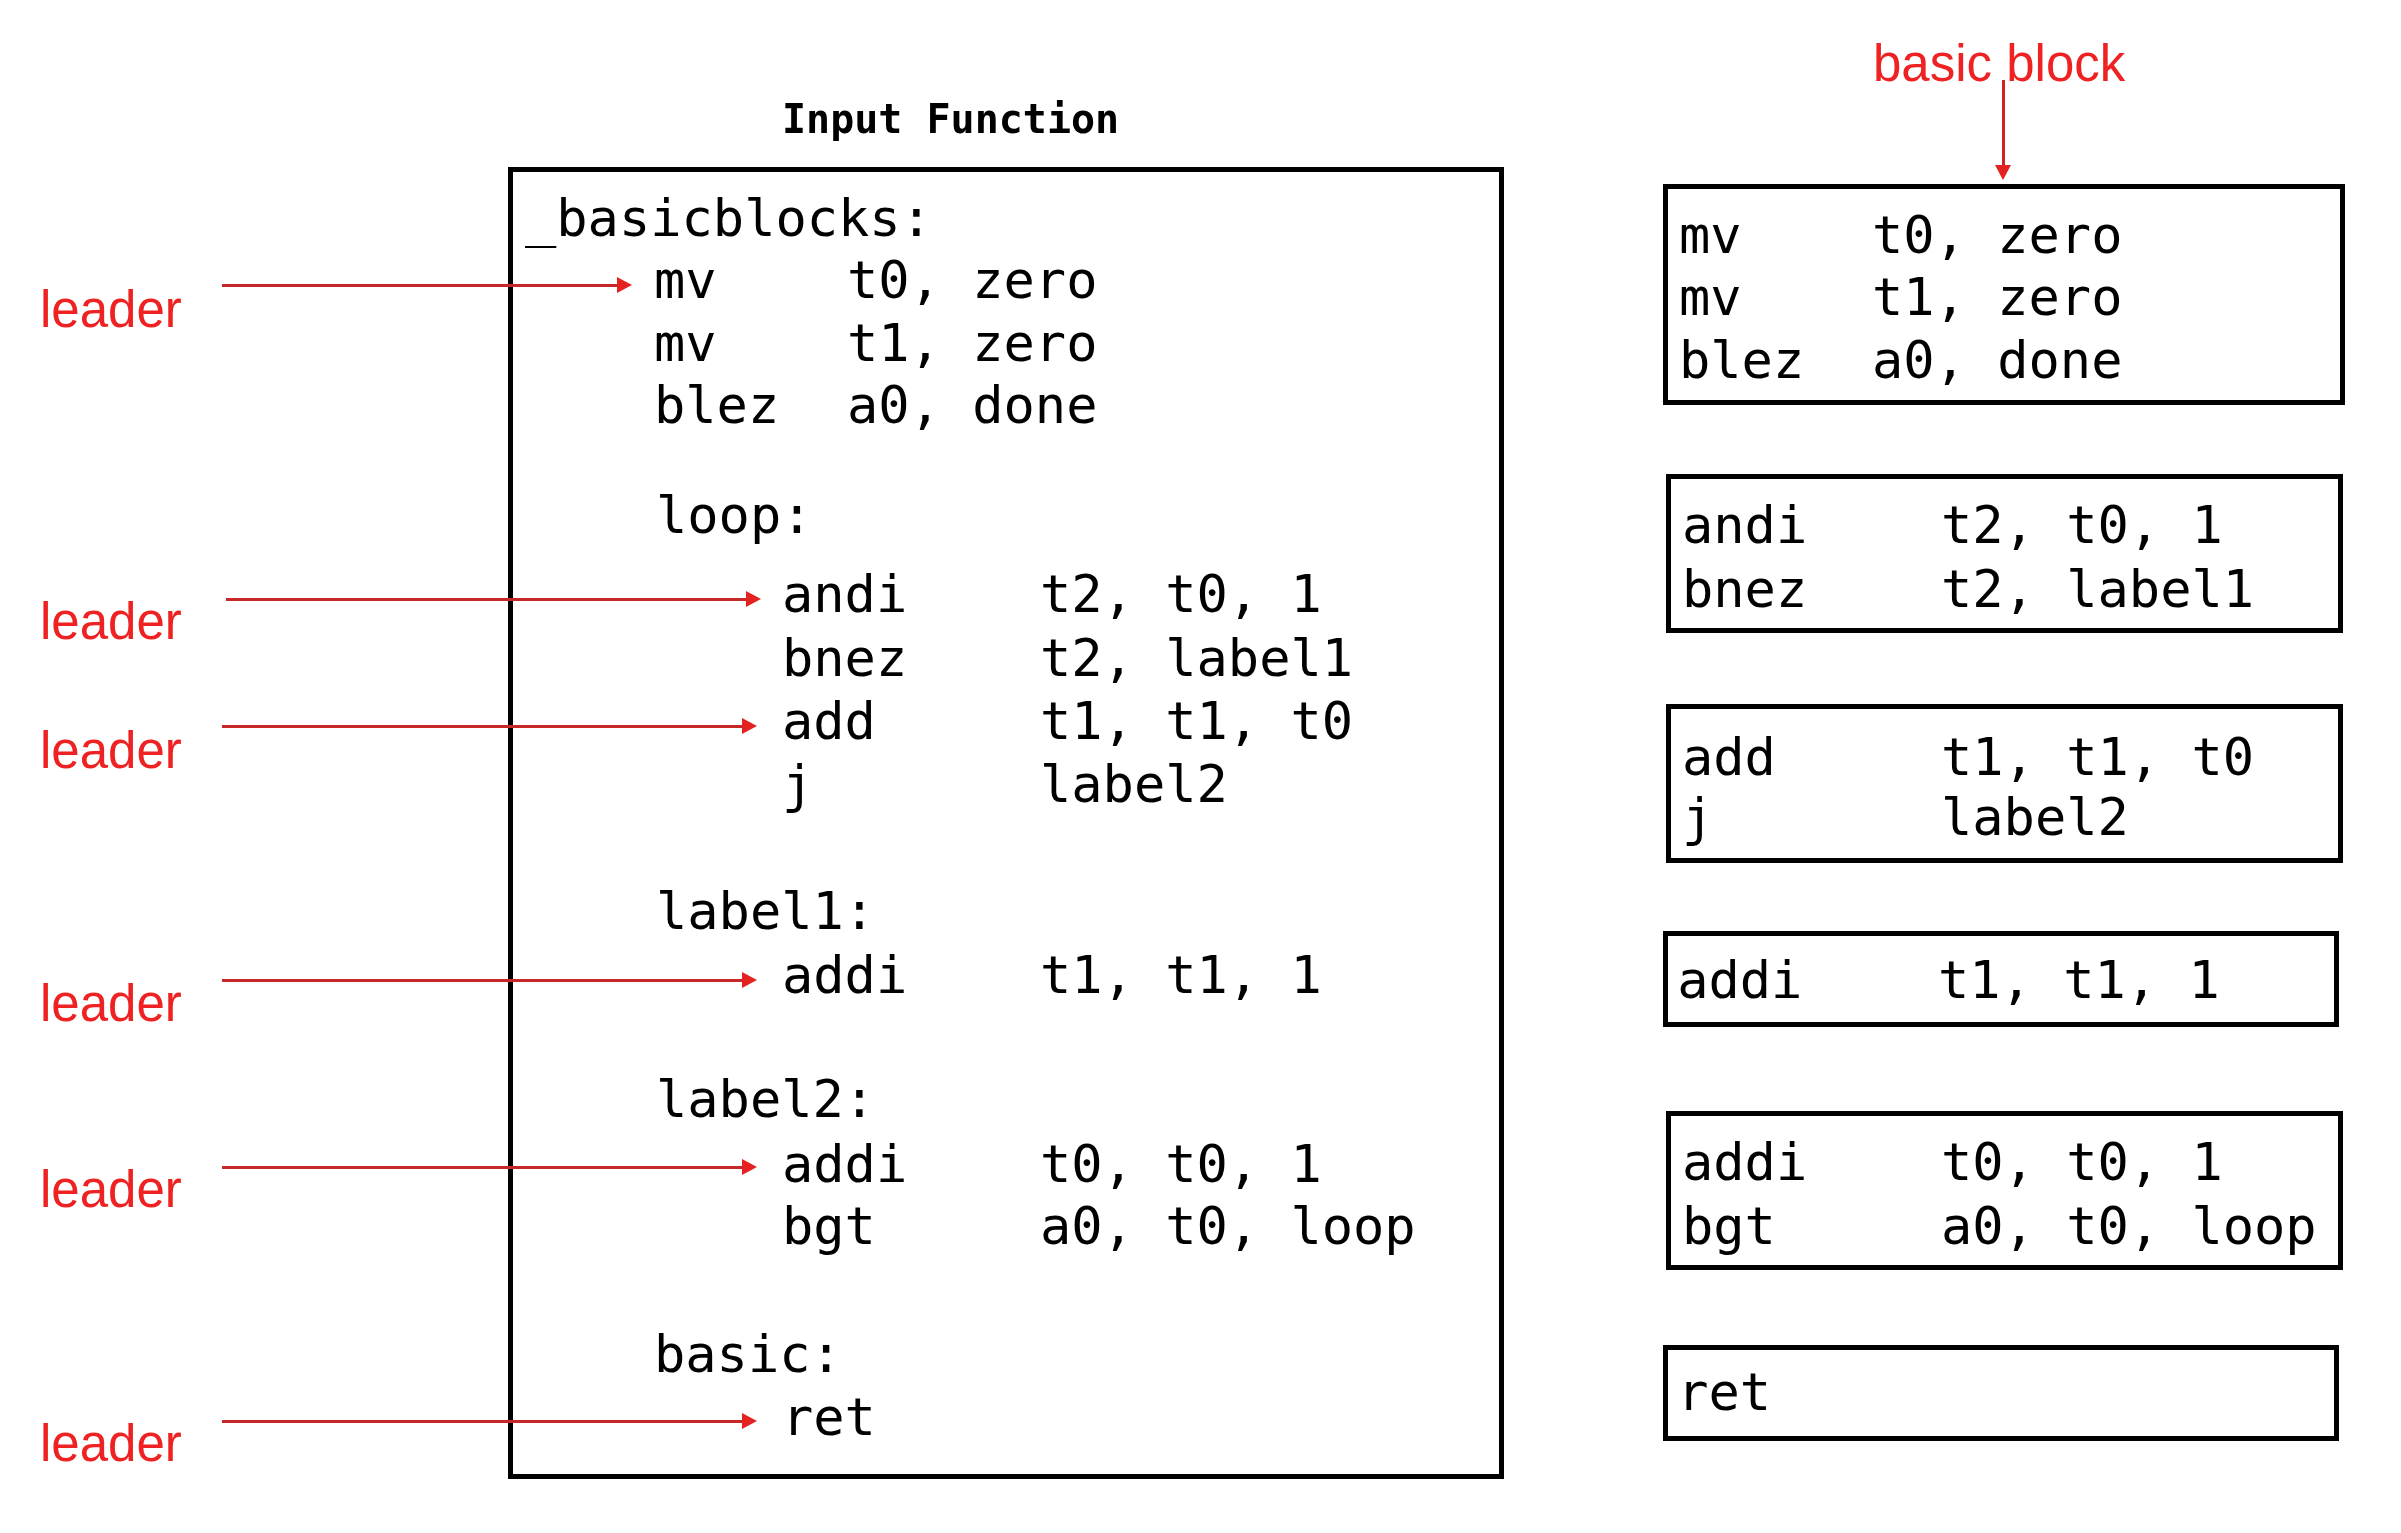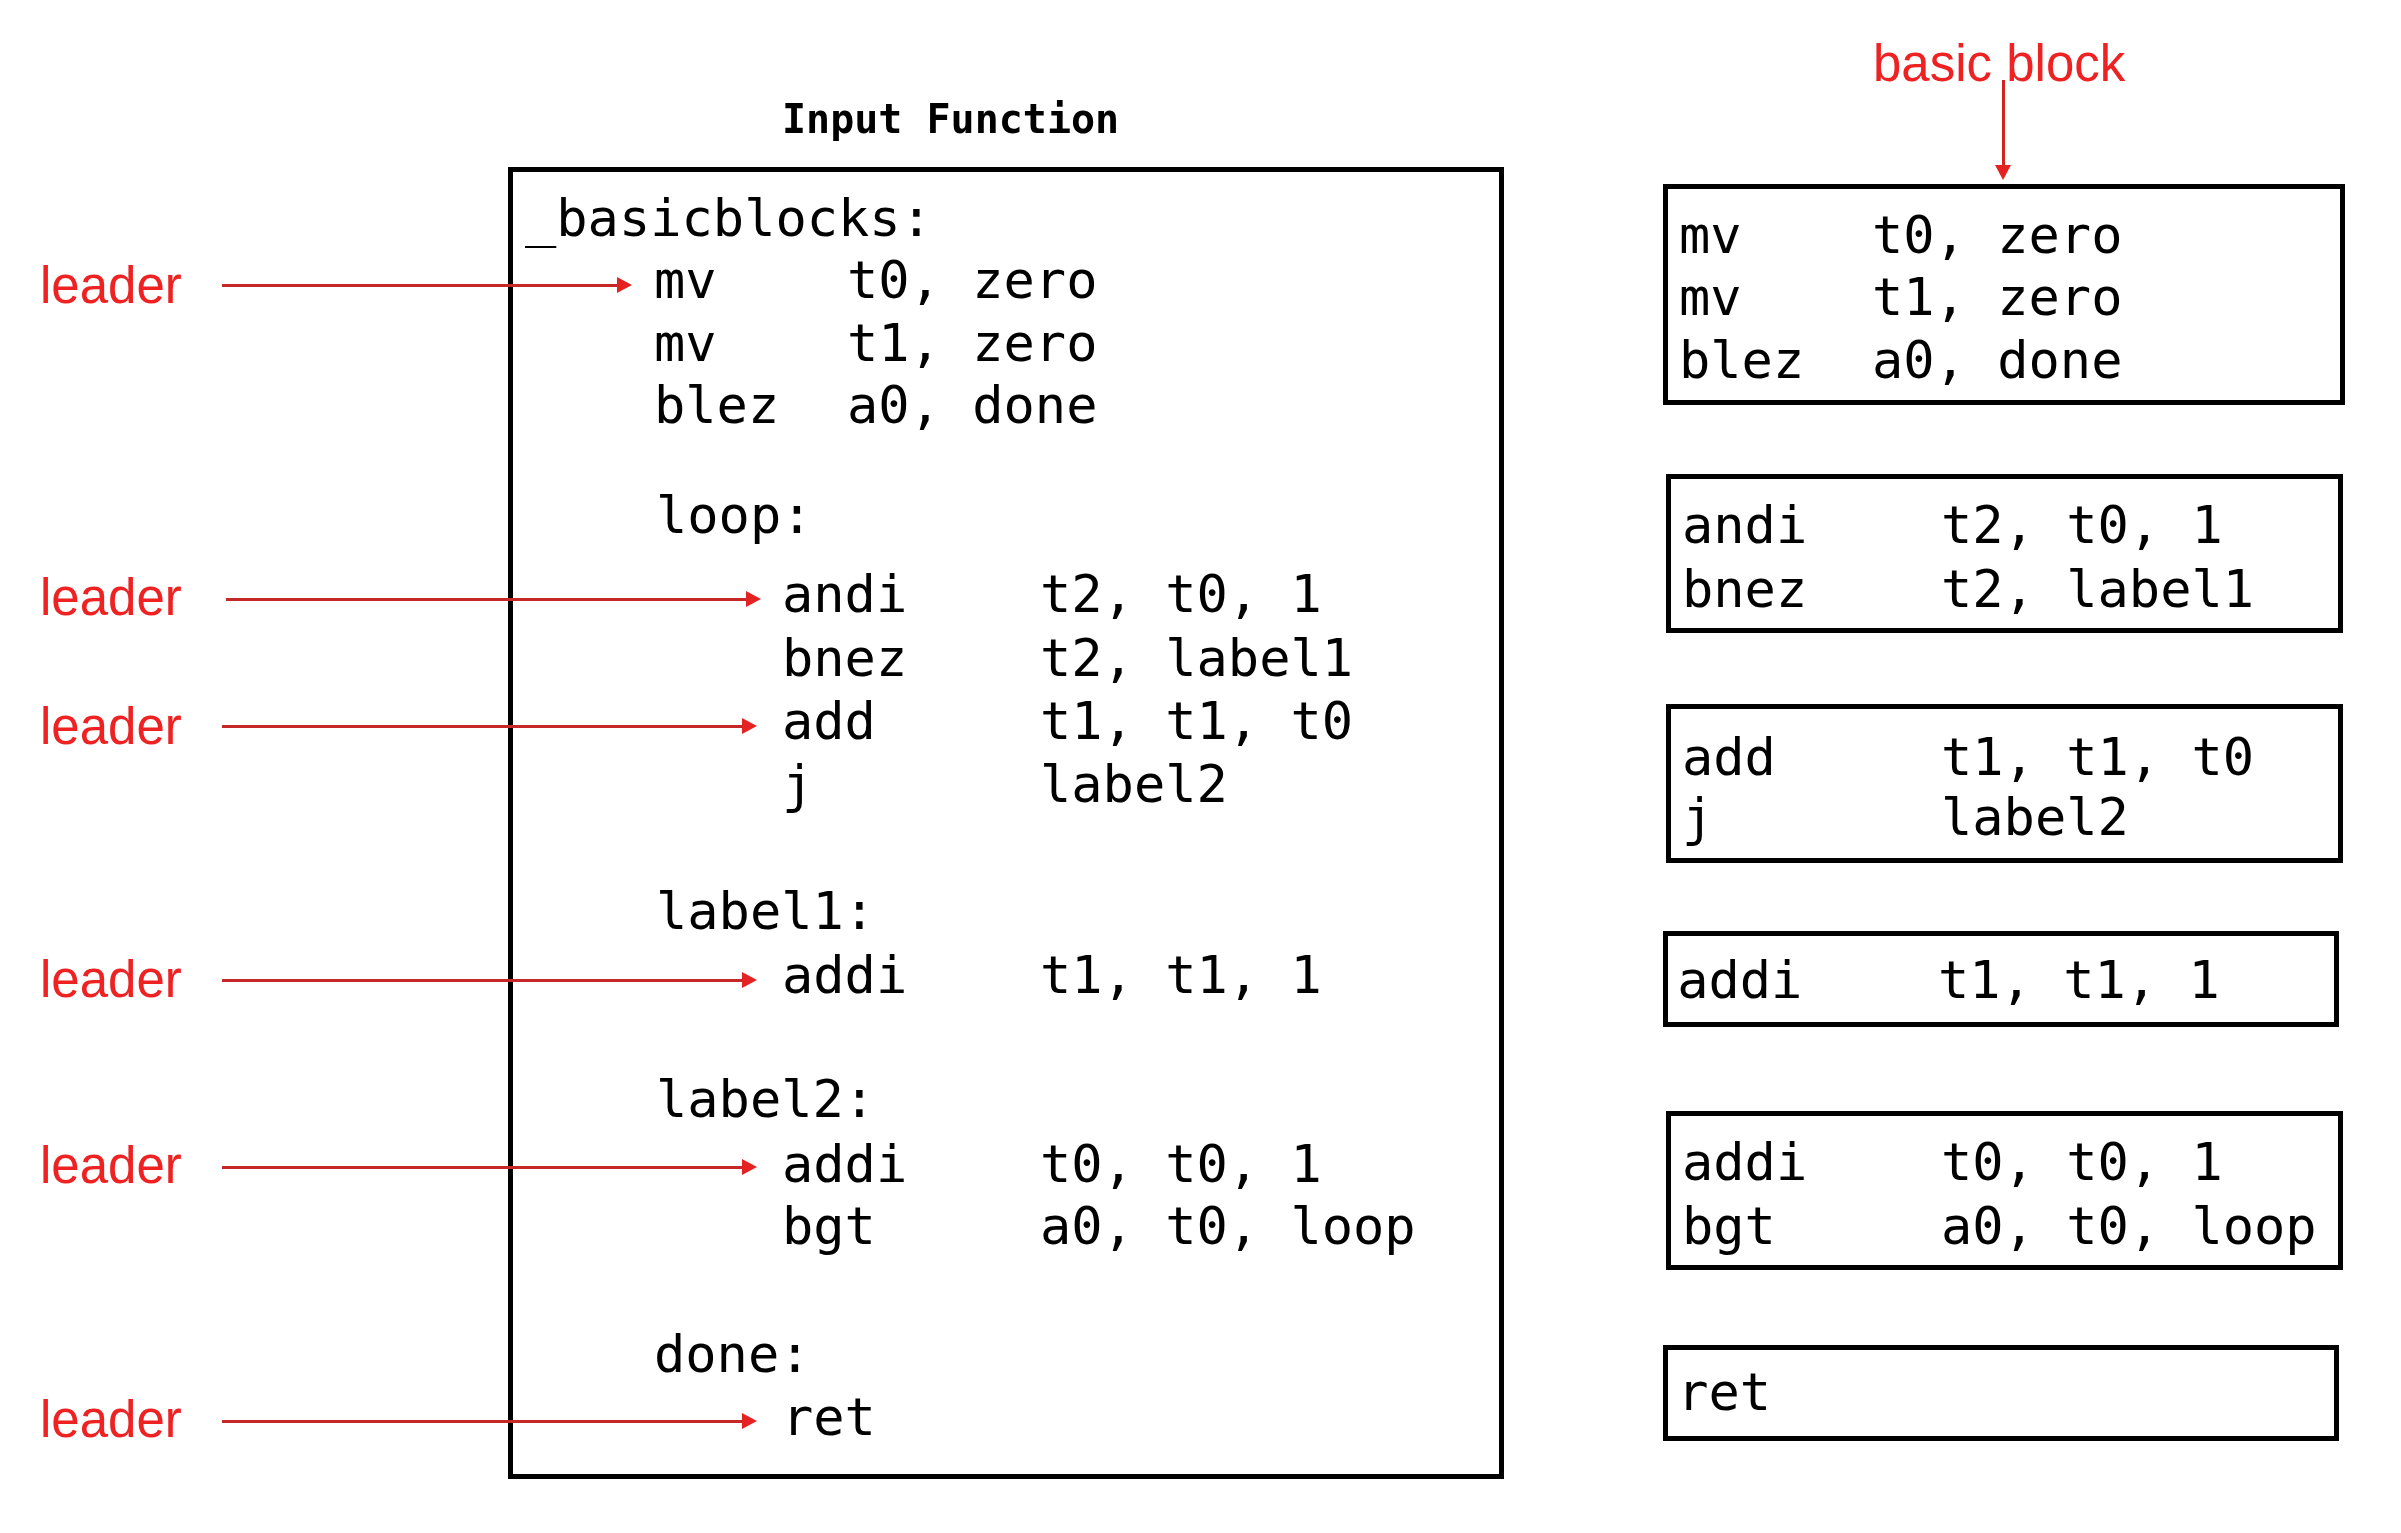--- a/index.html
+++ b/index.html
@@ -2,21 +2,21 @@
 <html style="font-size:14.7px"><head>
 <meta charset="utf-8">
 <style>
   html, body { margin:0; padding:0; background:#ffffff; }
   body { width:2401px; height:1534px; position:relative; overflow:hidden; }
   .mono { font-family:"DejaVu Sans Mono", "Liberation Mono", monospace; color:#000; white-space:pre; }
   .title { position:absolute; left:782px; top:88px; font-size:40px; font-weight:bold; line-height:63px; }
   .main-box { position:absolute; left:508px; top:167px; width:986px; height:1302px; border:5.5px solid #000; box-sizing:content-box; }
   .code-line { position:absolute; font-size:52px; line-height:63px; height:63px; }
   .red { color:#ee2222; font-family:"Liberation Sans", "DejaVu Sans", sans-serif; }
-  .leader-label { position:absolute; left:40px; font-size:51px; line-height:59px; }
+  .leader-label { position:absolute; left:40px; font-size:51px; line-height:59px;margin-top:24px; }
   .bb-label { position:absolute; left:1873px; top:18.4px; font-size:51px; line-height:59px;margin-top:16px; }
   .arrow-h { position:absolute; height:2.8px; background:#c62828; }
   .arrow-h::after { content:""; position:absolute; right:-14.7px; top:-7.4px; border-left:15.6px solid #e52222; border-top:8.7px solid transparent; border-bottom:8.7px solid transparent; }
   .arrow-v { position:absolute; width:2.8px; background:#d32222; }
   .arrow-v::after { content:""; position:absolute; left:-7.4px; bottom:-14.7px; border-top:15.6px solid #e52222; border-left:8.7px solid transparent; border-right:8.7px solid transparent; }
   .bb { position:absolute; border:5.5px solid #000; background:#fff; }
   .bb .code-line { left:11px; }
 </style>
 </head>
 <body>
@@ -56,21 +56,21 @@
 <div class="mono code-line" style="left:1040px;top:944px;">t1, t1, 1</div>
 
 <div class="mono code-line" style="left:656px;top:1068px;">label2:</div>
 
 <div class="mono code-line" style="left:782px;top:1133px;">addi</div>
 <div class="mono code-line" style="left:1040px;top:1133px;">t0, t0, 1</div>
 
 <div class="mono code-line" style="left:782px;top:1195px;">bgt</div>
 <div class="mono code-line" style="left:1040px;top:1195px;">a0, t0, loop</div>
 
-<div class="mono code-line" style="left:654px;top:1323px;">done:</div>
+<div class="mono code-line" style="left:654px;top:1323px;">basic:</div>
 
 <div class="mono code-line" style="left:782px;top:1386px;">ret</div>
 
 <div class="red leader-label" style="top:256px;">leader</div>
 <div class="arrow-h" style="left:222px;top:284px;width:395px;"></div>
 
 <div class="red leader-label" style="top:568px;">leader</div>
 <div class="arrow-h" style="left:226px;top:598px;width:520px;"></div>
 
 <div class="red leader-label" style="top:697px;">leader</div>

